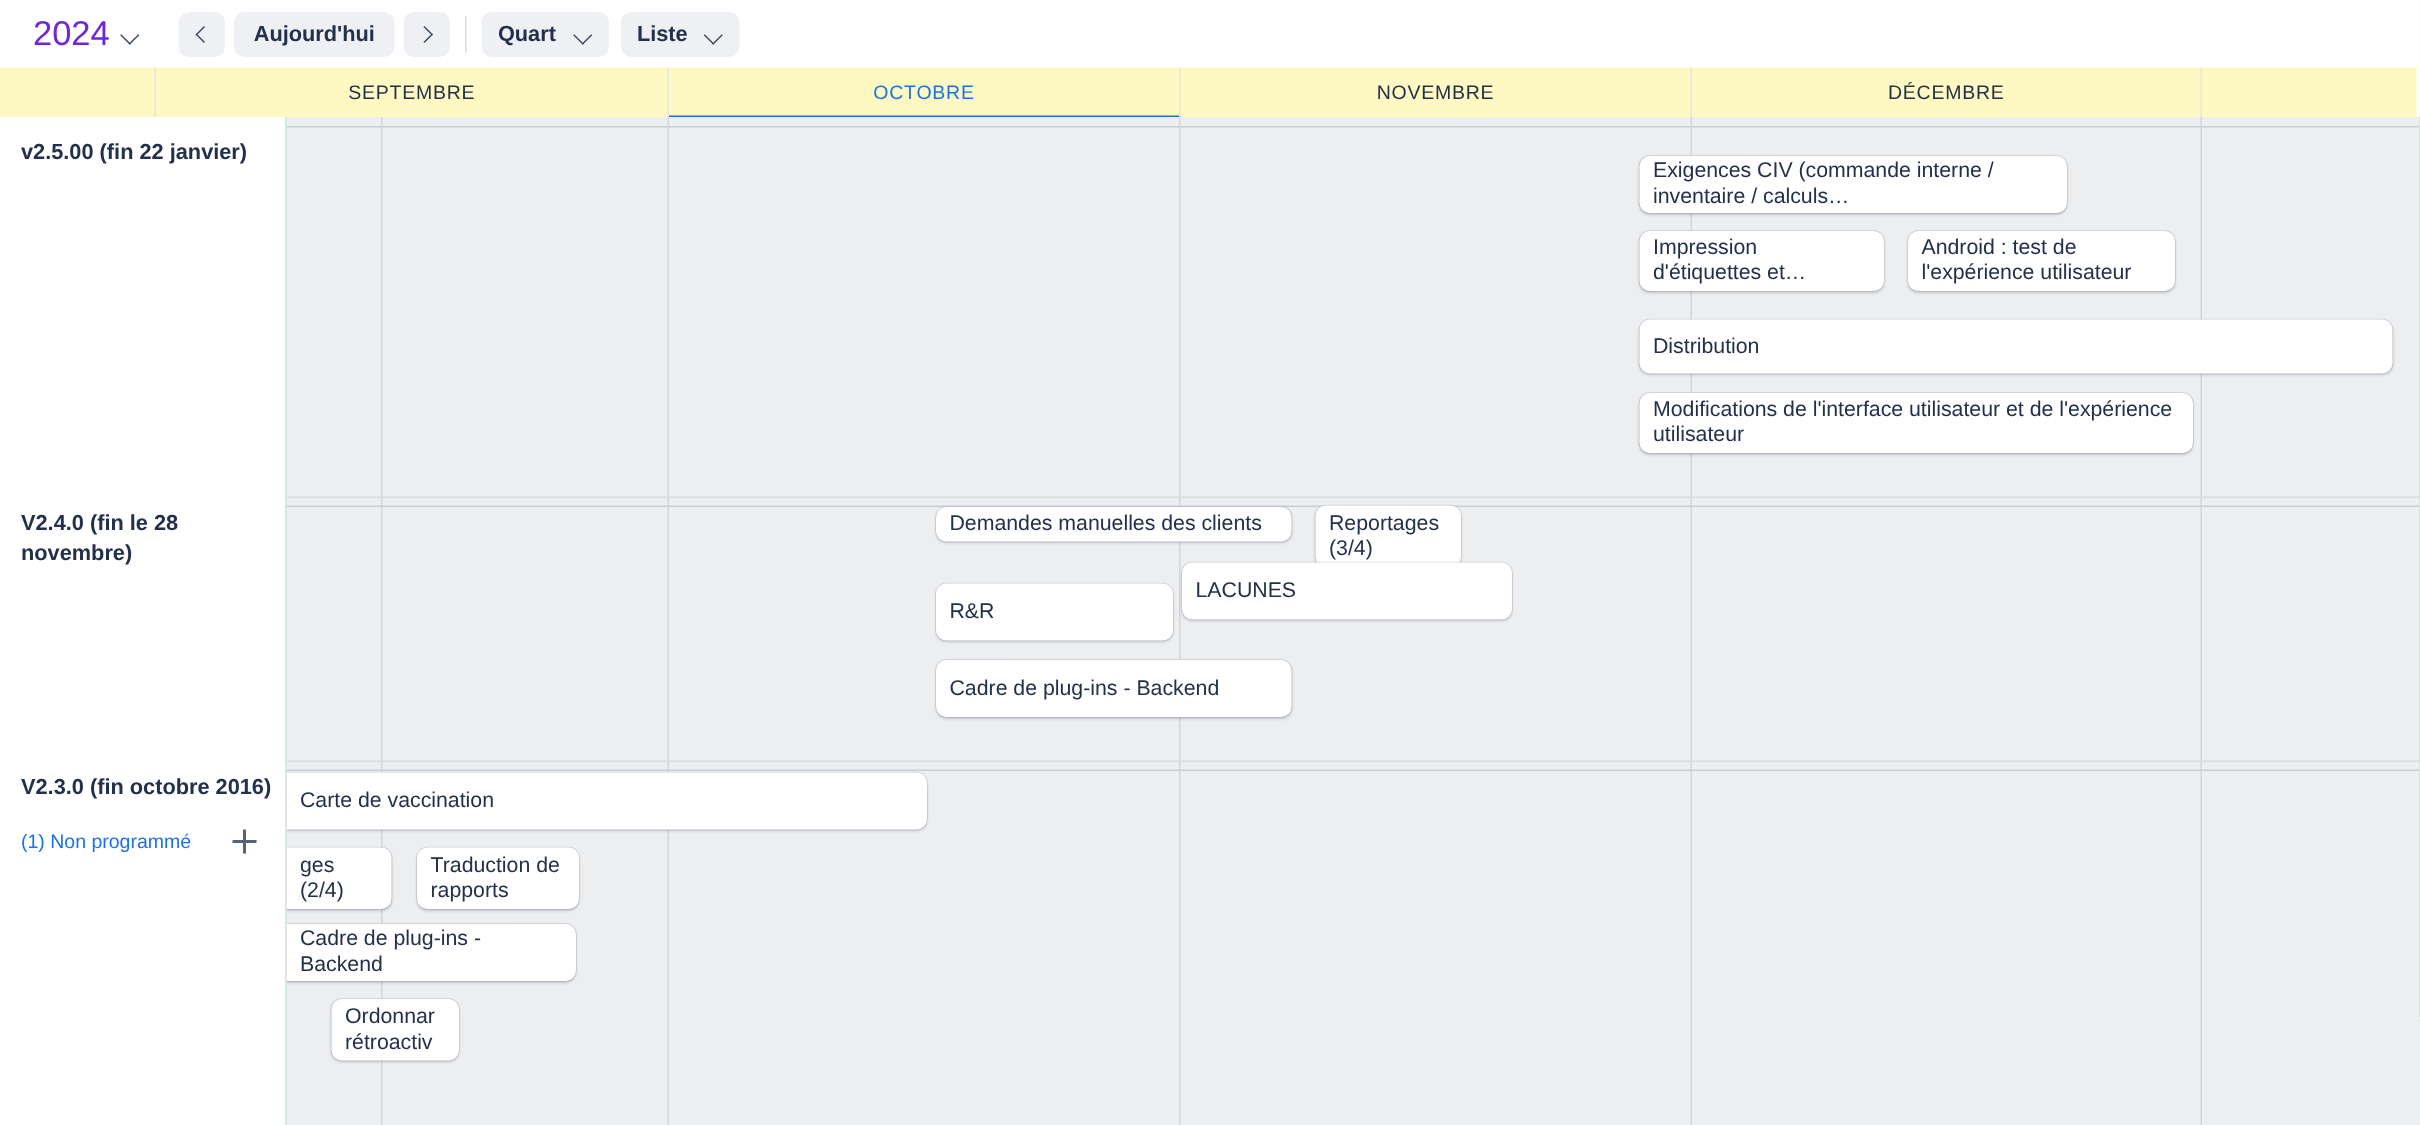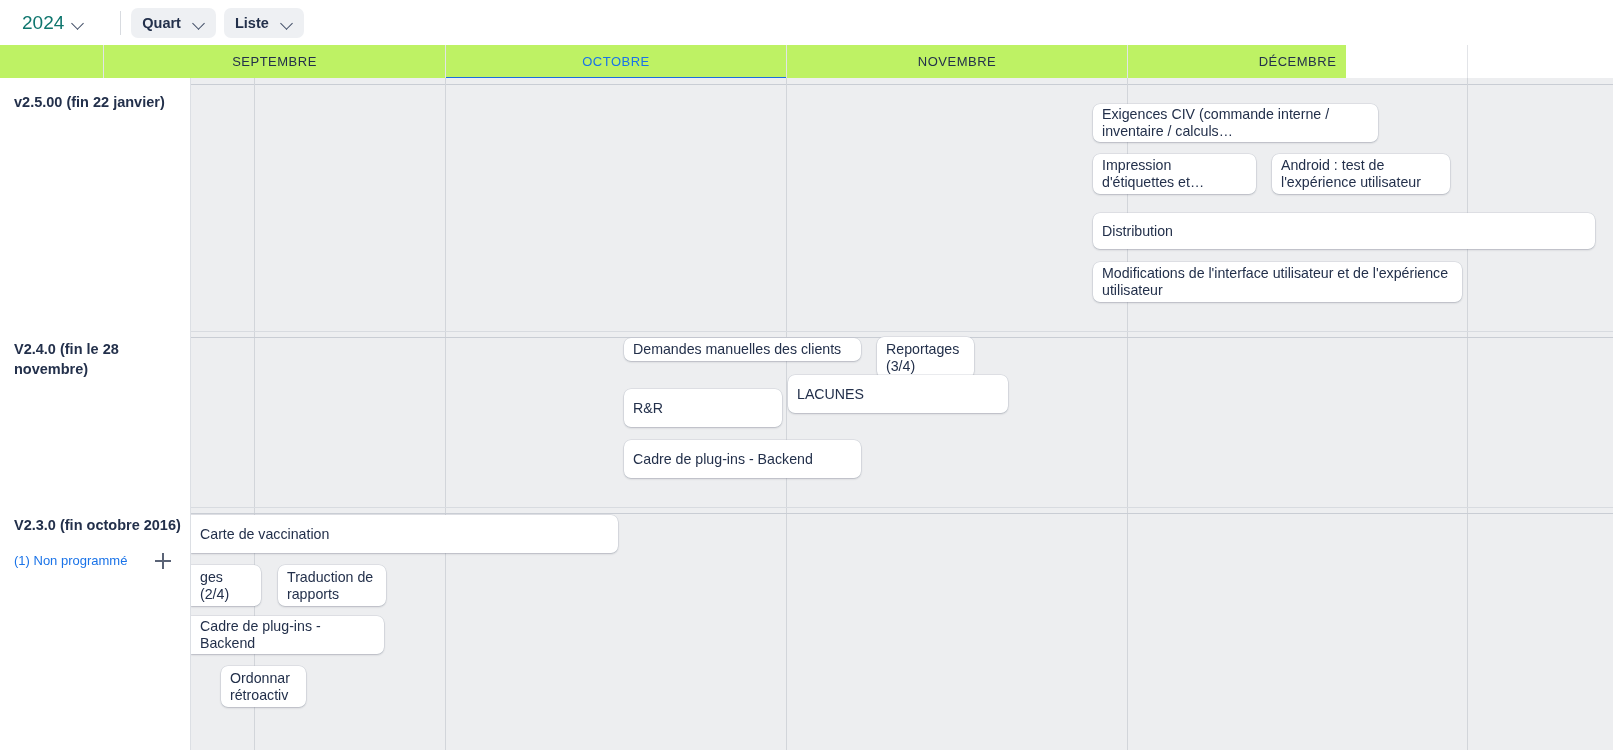--- a/index.html
+++ b/index.html
@@ -13,21 +13,21 @@
   
   .toolbar {
     position: absolute; left: 0; top: 0;
     width: 1613px; height: 45px;
     display: flex; align-items: center;
     padding-left: 14px;
     background: #ffffff;
   }
   .year-select {
     display: flex; align-items: center; gap: 9px;
-    font-size: 19px; color: #0f766e; font-weight: 400;
+    font-size: 23px; color: #6d28d9; font-weight: 400;
     padding: 4px 8px; border-radius: 6px; cursor: pointer;
     margin-right: 18px;
   }
   .chev {
     display: inline-block; width: 11px; height: 7px; position: relative;
   }
   .chev::before {
     content: ""; position: absolute; left: 0; top: 0;
     width: 8px; height: 8px;
     border-right: 1.8px solid #3d4a63;
@@ -54,22 +54,22 @@
   }
   .btn-drop {
     padding: 0 11px; gap: 13px;
   }
   .btn-drop .chev::before { border-color: #3d4a63; }
   .sp8 { width: 8px; }
 
   
   .mhead {
     position: absolute; left: 0; top: 45px;
-    width: 1346px; height: 33px;
-    background: #bef264;
+    width: 1611px; height: 33px;
+    background: #fef9c3;
   }
   .mhead .corner {
     position: absolute; left: 0; top: 0; width: 103px; height: 33px;
   }
   .mcell {
     position: absolute; top: 0; height: 33px;
     display: flex; align-items: center; justify-content: center;
     font-size: 13px; letter-spacing: 0.5px; color: #23304b;
     border-left: 1px solid #e2e4e8;
   }
@@ -153,20 +153,31 @@
 </style>
 </head>
 <body>
 
 <div class="toolbar">
   <div class="year-select">
     <span>2024</span>
     <span class="chev"></span>
   </div>
 
+  <div class="nav-group">
+    <div class="btn btn-arrow prev">
+      <span class="ar"></span>
+    </div>
+    <div class="btn btn-today">
+      <span>Aujourd'hui</span>
+    </div>
+    <div class="btn btn-arrow next">
+      <span class="ar"></span>
+    </div>
+  </div>
 
   <div class="divider-v"></div>
 
   <div class="btn btn-drop">
     <span>Quart</span>
     <span class="chev"></span>
   </div>
   <div class="sp8"></div>
   <div class="btn btn-drop">
     <span>Liste</span>

